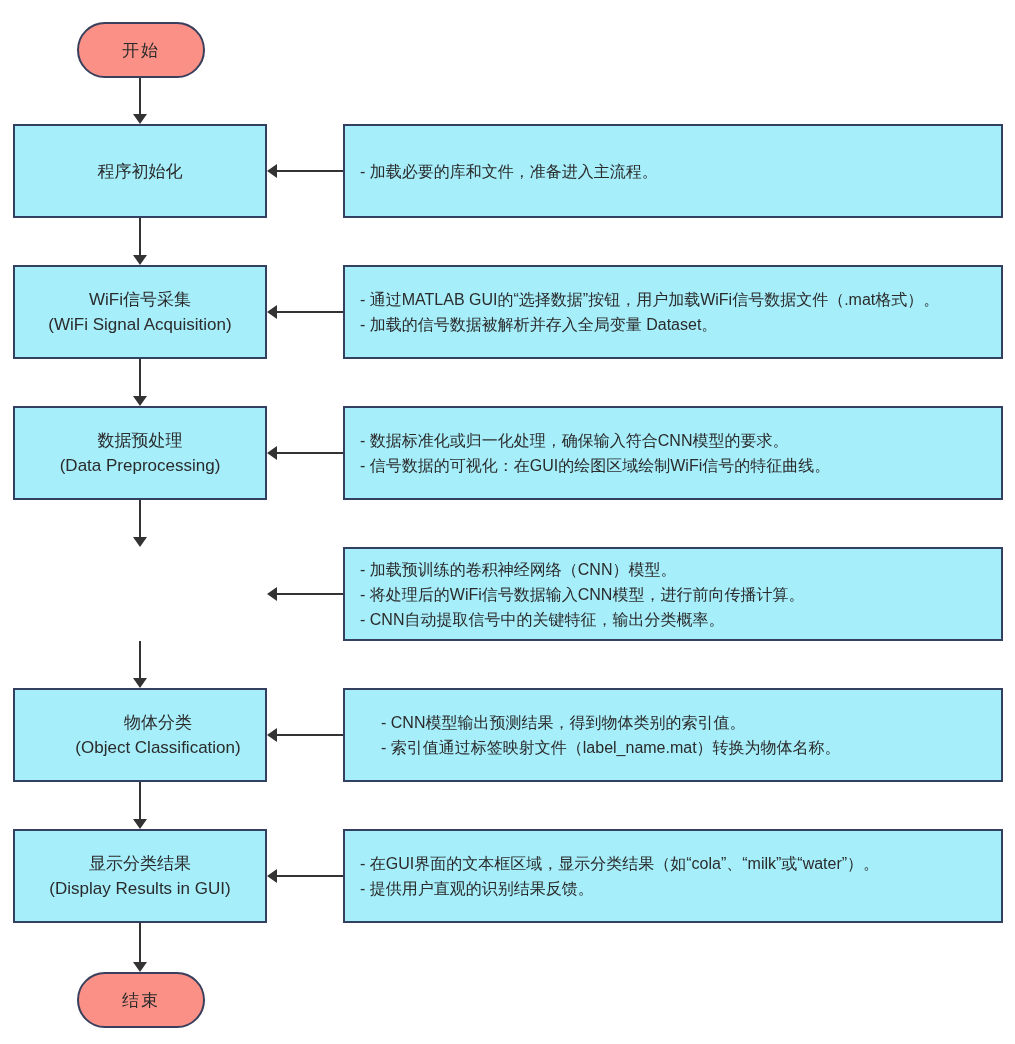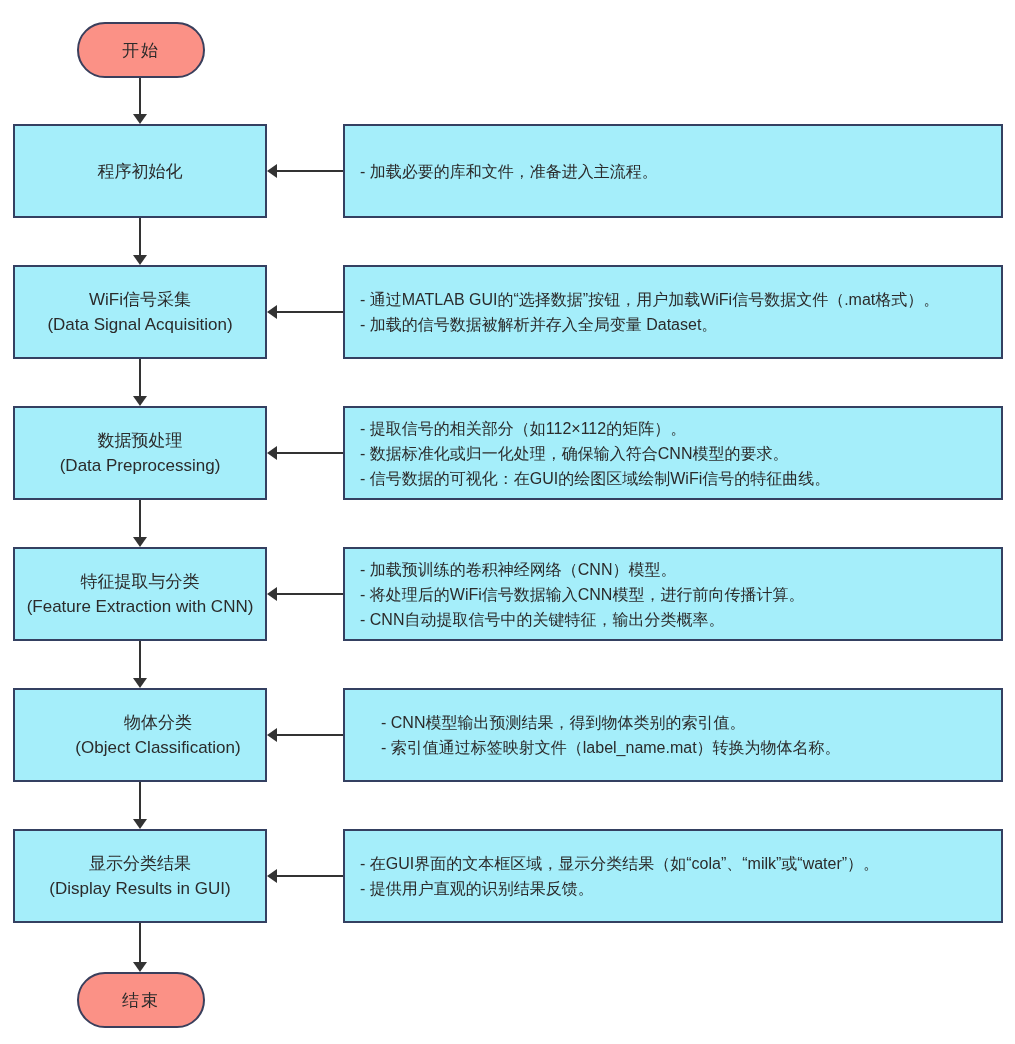--- a/index.html
+++ b/index.html
@@ -65,48 +65,43 @@
   </div>
   <div class="terminal end">
     <span>结束</span>
   </div>
 
   <div class="proc row0">
     <div>程序初始化</div>
   </div>
   <div class="proc row1">
     <div>WiFi信号采集</div>
-    <div>(Data Signal Acquisition)</div>
+    <div>(WiFi Signal Acquisition)</div>
   </div>
   <div class="proc row2">
     <div>数据预处理</div>
     <div>(Data Preprocessing)</div>
-  </div>
-  <div class="proc row3">
-    <div>特征提取与分类</div>
-    <div>(Feature Extraction with CNN)</div>
   </div>
   <div class="proc row4">
     <div>物体分类</div>
     <div>(Object Classification)</div>
   </div>
   <div class="proc row5">
     <div>显示分类结果</div>
     <div>(Display Results in GUI)</div>
   </div>
 
   <div class="note row0">
     <div>- 加载必要的库和文件，准备进入主流程。</div>
   </div>
   <div class="note row1">
     <div>- 通过MATLAB GUI的“选择数据”按钮，用户加载WiFi信号数据文件（.mat格式）。</div>
     <div>- 加载的信号数据被解析并存入全局变量 Dataset。</div>
   </div>
   <div class="note row2">
-    <div>- 提取信号的相关部分（如112×112的矩阵）。</div>
     <div>- 数据标准化或归一化处理，确保输入符合CNN模型的要求。</div>
     <div>- 信号数据的可视化：在GUI的绘图区域绘制WiFi信号的特征曲线。</div>
   </div>
   <div class="note row3">
     <div>- 加载预训练的卷积神经网络（CNN）模型。</div>
     <div>- 将处理后的WiFi信号数据输入CNN模型，进行前向传播计算。</div>
     <div>- CNN自动提取信号中的关键特征，输出分类概率。</div>
   </div>
   <div class="note row4">
     <div>- CNN模型输出预测结果，得到物体类别的索引值。</div>

